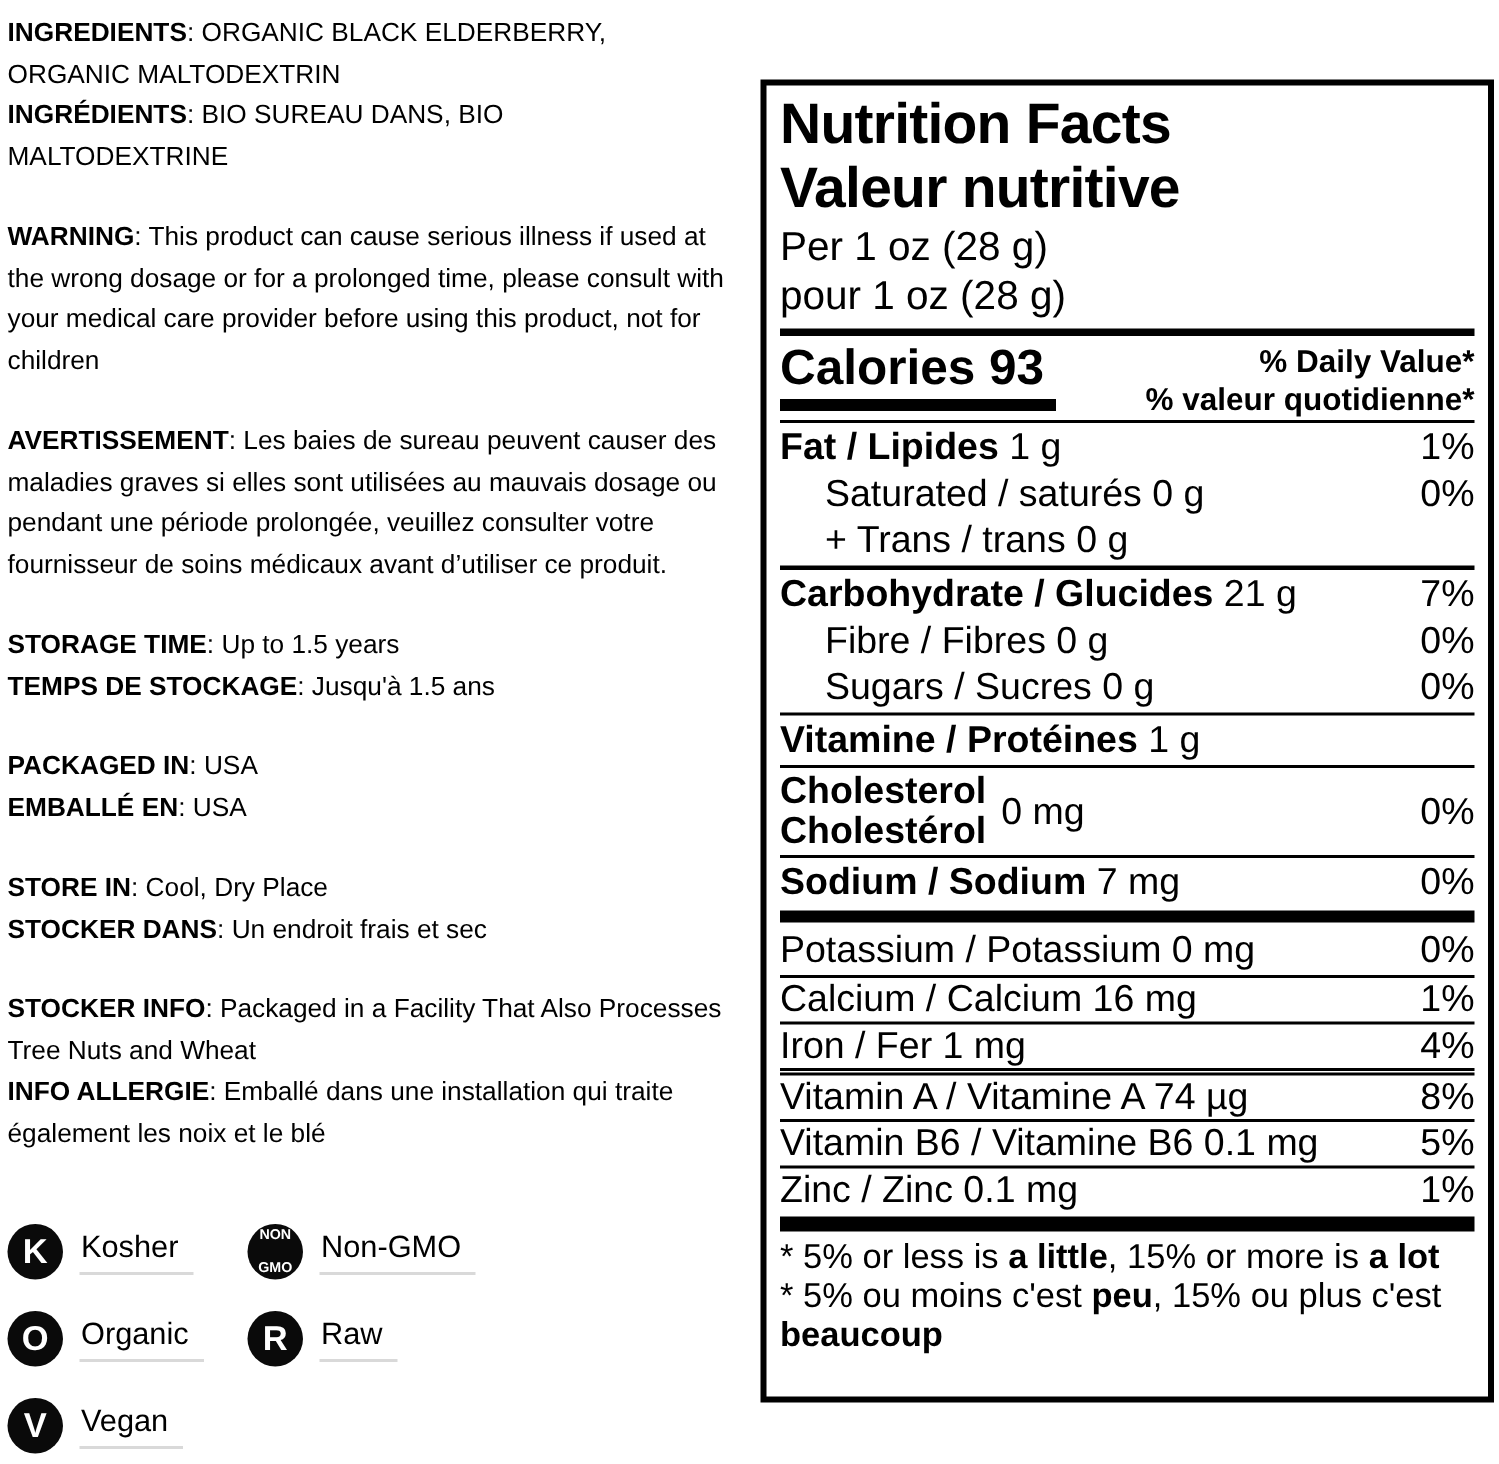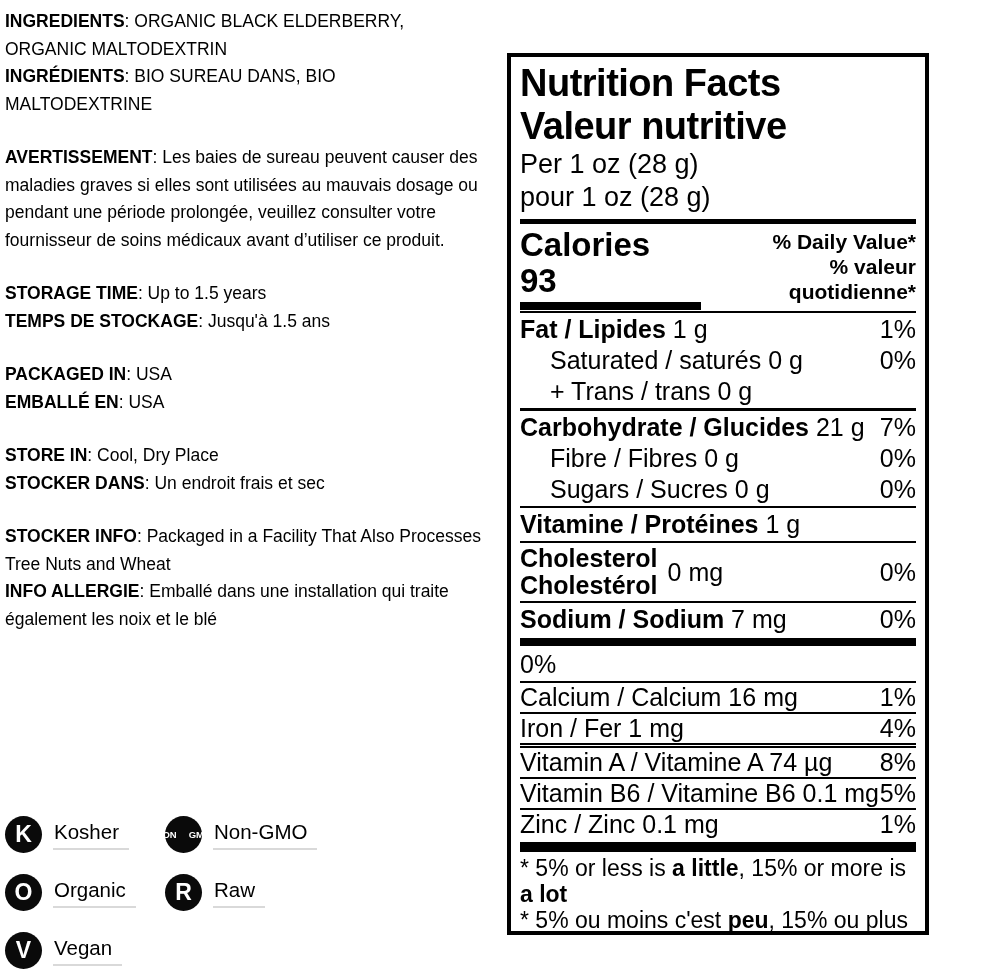--- a/index.html
+++ b/index.html
@@ -9,24 +9,24 @@
   .left-col{position:absolute;left:5px;top:8px;width:482px;font-size:17.5px;line-height:27.5px;}
   .para{margin:0 0 26px 0;}
   .para .lbl{font-weight:bold;}
   
   .badges{position:absolute;left:5px;top:816px;width:420px;
           display:grid;grid-template-columns:160px 1fr;row-gap:21px;}
   .badge{display:flex;align-items:center;gap:11px;}
   .badge-circle{width:37px;height:37px;border-radius:50%;background:#0a0a0a;color:#fff;
                 display:flex;align-items:center;justify-content:center;flex:0 0 37px;
                 font-weight:bold;font-size:23px;}
-  .badge-circle.small-text{flex-direction:row;font-size:9.5px;line-height:9.5px;letter-spacing:0;gap:12px;}
+  .badge-circle.small-text{flex-direction:column;font-size:9.5px;line-height:9.5px;letter-spacing:0;gap:12px;}
   .badge-label{font-size:20.5px;border-bottom:2px solid #d9d9d9;padding:0 10px 4px 1px;}
   
-  .nf{position:absolute;left:507px;top:53px;width:422px;height:882px;box-sizing:border-box;
+  .nf{position:absolute;left:507px;top:53px;width:489px;height:882px;box-sizing:border-box;
       border:4px solid #000;background:#fff;padding:5px 9px 6px 9px;overflow:hidden;}
   .nf-title{font-weight:bold;font-size:38px;line-height:43px;letter-spacing:-0.5px;}
   .nf-serving{font-size:27px;line-height:33px;}
   .nf-rule-thick{height:5px;background:#000;margin:5px 0 3px 0;}
   .nf-calrow{display:flex;justify-content:space-between;align-items:flex-start;margin:2px 0 1px 0;}
   .nf-cal{font-weight:bold;font-size:33px;line-height:36px;
           border-bottom:8px solid #000;padding:0 8px 3px 0;}
   .nf-dvhead{text-align:right;font-weight:bold;font-size:21px;line-height:25px;padding-top:2px;}
   .nf-rule{height:2px;background:#000;margin:1px 0;}
   .nf-rule-mid{height:3px;background:#000;margin:1px 0;}
@@ -49,20 +49,23 @@
 
 <div class="stage">
 
   <div class="left-col">
 
     <p class="para">
       <span class="lbl">INGREDIENTS</span><span>: ORGANIC BLACK ELDERBERRY, ORGANIC MALTODEXTRIN</span><br>
       <span class="lbl">INGRÉDIENTS</span><span>: BIO SUREAU DANS, BIO MALTODEXTRINE</span>
     </p>
 
+    <p class="para">
+      <span class="lbl">WARNING</span><span>: This product can cause serious illness if used at the wrong dosage or for a prolonged time, please consult with your medical care provider before using this product, not for children</span>
+    </p>
 
     <p class="para">
       <span class="lbl">AVERTISSEMENT</span><span>: Les baies de sureau peuvent causer des maladies graves si elles sont utilisées au mauvais dosage ou pendant une période prolongée, veuillez consulter votre fournisseur de soins médicaux avant d’utiliser ce produit.</span>
     </p>
 
     <p class="para">
       <span class="lbl">STORAGE TIME</span><span>: Up to 1.5 years</span><br>
       <span class="lbl">TEMPS DE STOCKAGE</span><span>: Jusqu'à 1.5 ans</span>
     </p>
 
@@ -175,20 +178,21 @@
     <div class="nf-rule"></div>
 
     <div class="nf-row">
       <div class="nf-name"><span class="b">Sodium / Sodium</span><span> 7 mg</span></div>
       <div class="nf-dv">0%</div>
     </div>
 
     <div class="nf-bar8"></div>
 
     <div class="nf-row">
+      <div class="nf-name"><span>Potassium / Potassium 0 mg</span></div>
       <div class="nf-dv">0%</div>
     </div>
     <div class="nf-rule"></div>
     <div class="nf-row tight">
       <div class="nf-name"><span>Calcium / Calcium 16 mg</span></div>
       <div class="nf-dv">1%</div>
     </div>
     <div class="nf-rule"></div>
     <div class="nf-row tight">
       <div class="nf-name"><span>Iron / Fer 1 mg</span></div>

